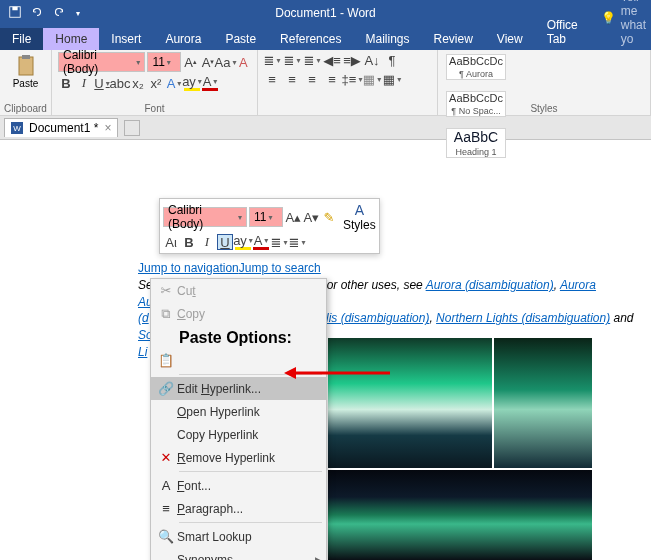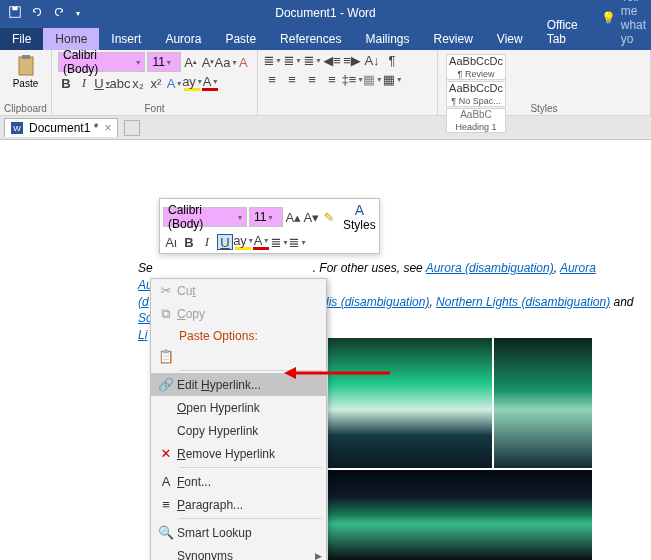--- a/index.html
+++ b/index.html
@@ -13,50 +13,50 @@
 .tab.file{background:#1e3f73}
 .tab.active{background:#c4b5fd;color:#333}
 .tab.tell{color:#b8c7e0;display:flex;align-items:center;gap:4px}
 .ribbon{height:66px;background:#f3f3f3;border-bottom:1px solid #d4d4d4;display:flex}
 .group{border-right:1px solid #d4d4d4;padding:2px 6px;position:relative;display:flex;flex-direction:column}
 .group-label{position:absolute;bottom:1px;left:0;right:0;text-align:center;font-size:10px;color:#666}
 .clipboard{width:52px}
 .clipboard .paste{display:flex;flex-direction:column;align-items:center;margin-top:2px}
 .font{width:206px}
 .font .r1,.font .r2{display:flex;align-items:center;gap:2px;margin-bottom:3px}
-.fontsel{border:1px solid #c4c4c4;background:#f0abfc;height:20px;display:flex;align-items:center;padding:0 4px;font-size:11px}
+.fontsel{border:1px solid #c4c4c4;background:#fca5a5;height:20px;display:flex;align-items:center;padding:0 4px;font-size:11px}
 .fontsel.name{width:90px}
 .fontsel.size{width:34px}
 .dd{font-size:8px;color:#666;margin-left:2px}
 .ico{width:16px;height:16px;display:inline-flex;align-items:center;justify-content:center;font-size:13px;color:#444}
 .ico.b{font-weight:bold}
 .ico.i{font-style:italic;font-family:serif}
 .ico.u{text-decoration:underline}
 .para{width:180px}
 .para .r1,.para .r2{display:flex;align-items:center;gap:4px;margin-bottom:3px}
-.styles{flex:1;display:flex;gap:1px;padding:4px 8px 14px}
+.styles{flex:1;display:flex;gap:11px;padding:4px 8px 14px}
 .style-box{width:60px;height:44px;border:1px solid #d4d4d4;background:#fff;display:flex;flex-direction:column;align-items:center;justify-content:center;font-size:10px}
 .style-box .prev{font-size:11px;color:#333;margin-bottom:2px}
-.style-box .h1{color:#737373;font-size:10px}
+.style-box .h1{color:#0f172a;font-size:14px}
 .style-box .nm{font-size:9px;color:#555}
 .doctabs{height:24px;background:#e6e6e6;border-bottom:1px solid #c4c4c4;display:flex;align-items:center;padding-left:4px}
 .doctab{background:#fff;border:1px solid #b4b4b4;padding:2px 6px;font-size:11px;display:flex;align-items:center;gap:6px;border-bottom:none}
 .doctab .wicon{width:12px;height:12px;background:#2b579a;color:#fff;font-size:8px;display:flex;align-items:center;justify-content:center}
 .mini-toolbar{position:absolute;top:198px;left:159px;background:#fff;border:1px solid #c4c4c4;box-shadow:0 2px 6px rgba(0,0,0,0.2);padding:3px;display:flex;flex-direction:column;gap:2px}
 .mini-toolbar .r{display:flex;align-items:center;gap:2px}
 .hyperlink{color:#0563c1;text-decoration:underline;cursor:pointer}
 .bodytext{position:absolute;top:260px;left:138px;right:10px;font-size:13px;line-height:1.4}
 .bodytext .it{font-style:italic}
 .context-menu{position:absolute;top:278px;left:150px;width:177px;background:#f3f3f3;border:1px solid #c4c4c4;box-shadow:2px 2px 6px rgba(0,0,0,0.25)}
 .cm-item{display:flex;align-items:center;height:23px;padding:0 4px;font-size:12px;color:#333;cursor:pointer}
 .cm-item.disabled{color:#a0a0a0}
 .cm-item.highlight{background:#c5c5c5}
 .cm-icon{width:22px;display:flex;justify-content:center;font-size:13px}
 .cm-sep{height:1px;background:#d4d4d4;margin:2px 4px 2px 28px}
-.cm-header{padding:4px 4px 2px 28px;font-size:12px;color:#c2410c;font-weight:normal}
+.cm-header{padding:4px 4px 2px 28px;font-size:16px;color:#000000;font-weight:bold}
 .cm-arrow{margin-left:auto;font-size:9px;color:#666}
 .arrow-callout{position:absolute;top:363px;left:280px;pointer-events:none}
 .images{position:absolute;top:338px;left:328px;width:264px;height:222px}
 .im{position:absolute;background:linear-gradient(180deg,#0a2e1e 0%,#15a06e 40%,#a8e8c8 60%,#1a3a4a 100%)}
 .im1{left:0;top:0;width:164px;height:130px;background:linear-gradient(180deg,#0f3b29 0%,#1fc78a 35%,#cfeee0 55%,#153a45 75%,#0a1820 100%)}
 .im2{left:166px;top:0;width:98px;height:130px;background:linear-gradient(180deg,#0a2418 0%,#18906a 40%,#8fd4b8 55%,#122b36 100%)}
 .im3{left:0;top:132px;width:264px;height:90px;background:linear-gradient(180deg,#05080f 0%,#0d1a2a 30%,#1a7a55 50%,#3ab88a 60%,#0a1015 100%)}
 .und-accessk{text-decoration:underline}
 </style>
 </head>
@@ -153,21 +153,21 @@
       <span class="ico">≡</span>
       <span class="ico">≡</span>
       <span class="ico">‡≡<span class="dd">▾</span></span>
       <span class="ico" style="color:#888">▦<span class="dd">▾</span></span>
       <span class="ico">▦<span class="dd">▾</span></span>
     </div>
   </div>
   <div class="group styles">
     <div class="style-box">
         <div class="prev">AaBbCcDc</div>
-        <div class="nm">¶ Review</div>
+        <div class="nm">¶ Aurora</div>
       </div>
     <div class="style-box">
         <div class="prev">AaBbCcDc</div>
         <div class="nm">¶ No Spac...</div>
       </div>
     <div class="style-box">
         <div class="prev h1">AaBbC</div>
         <div class="nm">Heading 1</div>
       </div>
     <div class="group-label">Styles</div>
@@ -177,20 +177,21 @@
 <div class="doctabs">
   <div class="doctab">
     <span class="wicon">W</span>
     <span>Document1 *</span>
     <span style="color:#888">×</span>
   </div>
   <span style="margin-left:6px;border:1px solid #b4b4b4;width:16px;height:16px"></span>
 </div>
 
 <div class="bodytext">
+  <div><span class="hyperlink">Jump to navigation</span><span class="hyperlink">Jump to search</span></div>
   <div><span class="it">Se</span><span style="margin-left:160px" class="it">. For other uses, see </span><span class="hyperlink it">Aurora (disambiguation)</span><span class="it">, </span><span class="hyperlink it">Aurora Australis</span></div>
   <div><span class="hyperlink it">(d</span><span style="margin-left:160px" class="hyperlink it">realis (disambiguation)</span><span class="it">, </span><span class="hyperlink it">Northern Lights (disambiguation)</span><span class="it"> and </span><span class="hyperlink it">Southern</span></div>
   <div><span class="hyperlink it">Li</span><span style="margin-left:160px" class="hyperlink it">on)</span></div>
 </div>
 
 <div class="images">
   <div class="im im1"></div>
   <div class="im im2"></div>
   <div class="im im3"></div>
 </div>

